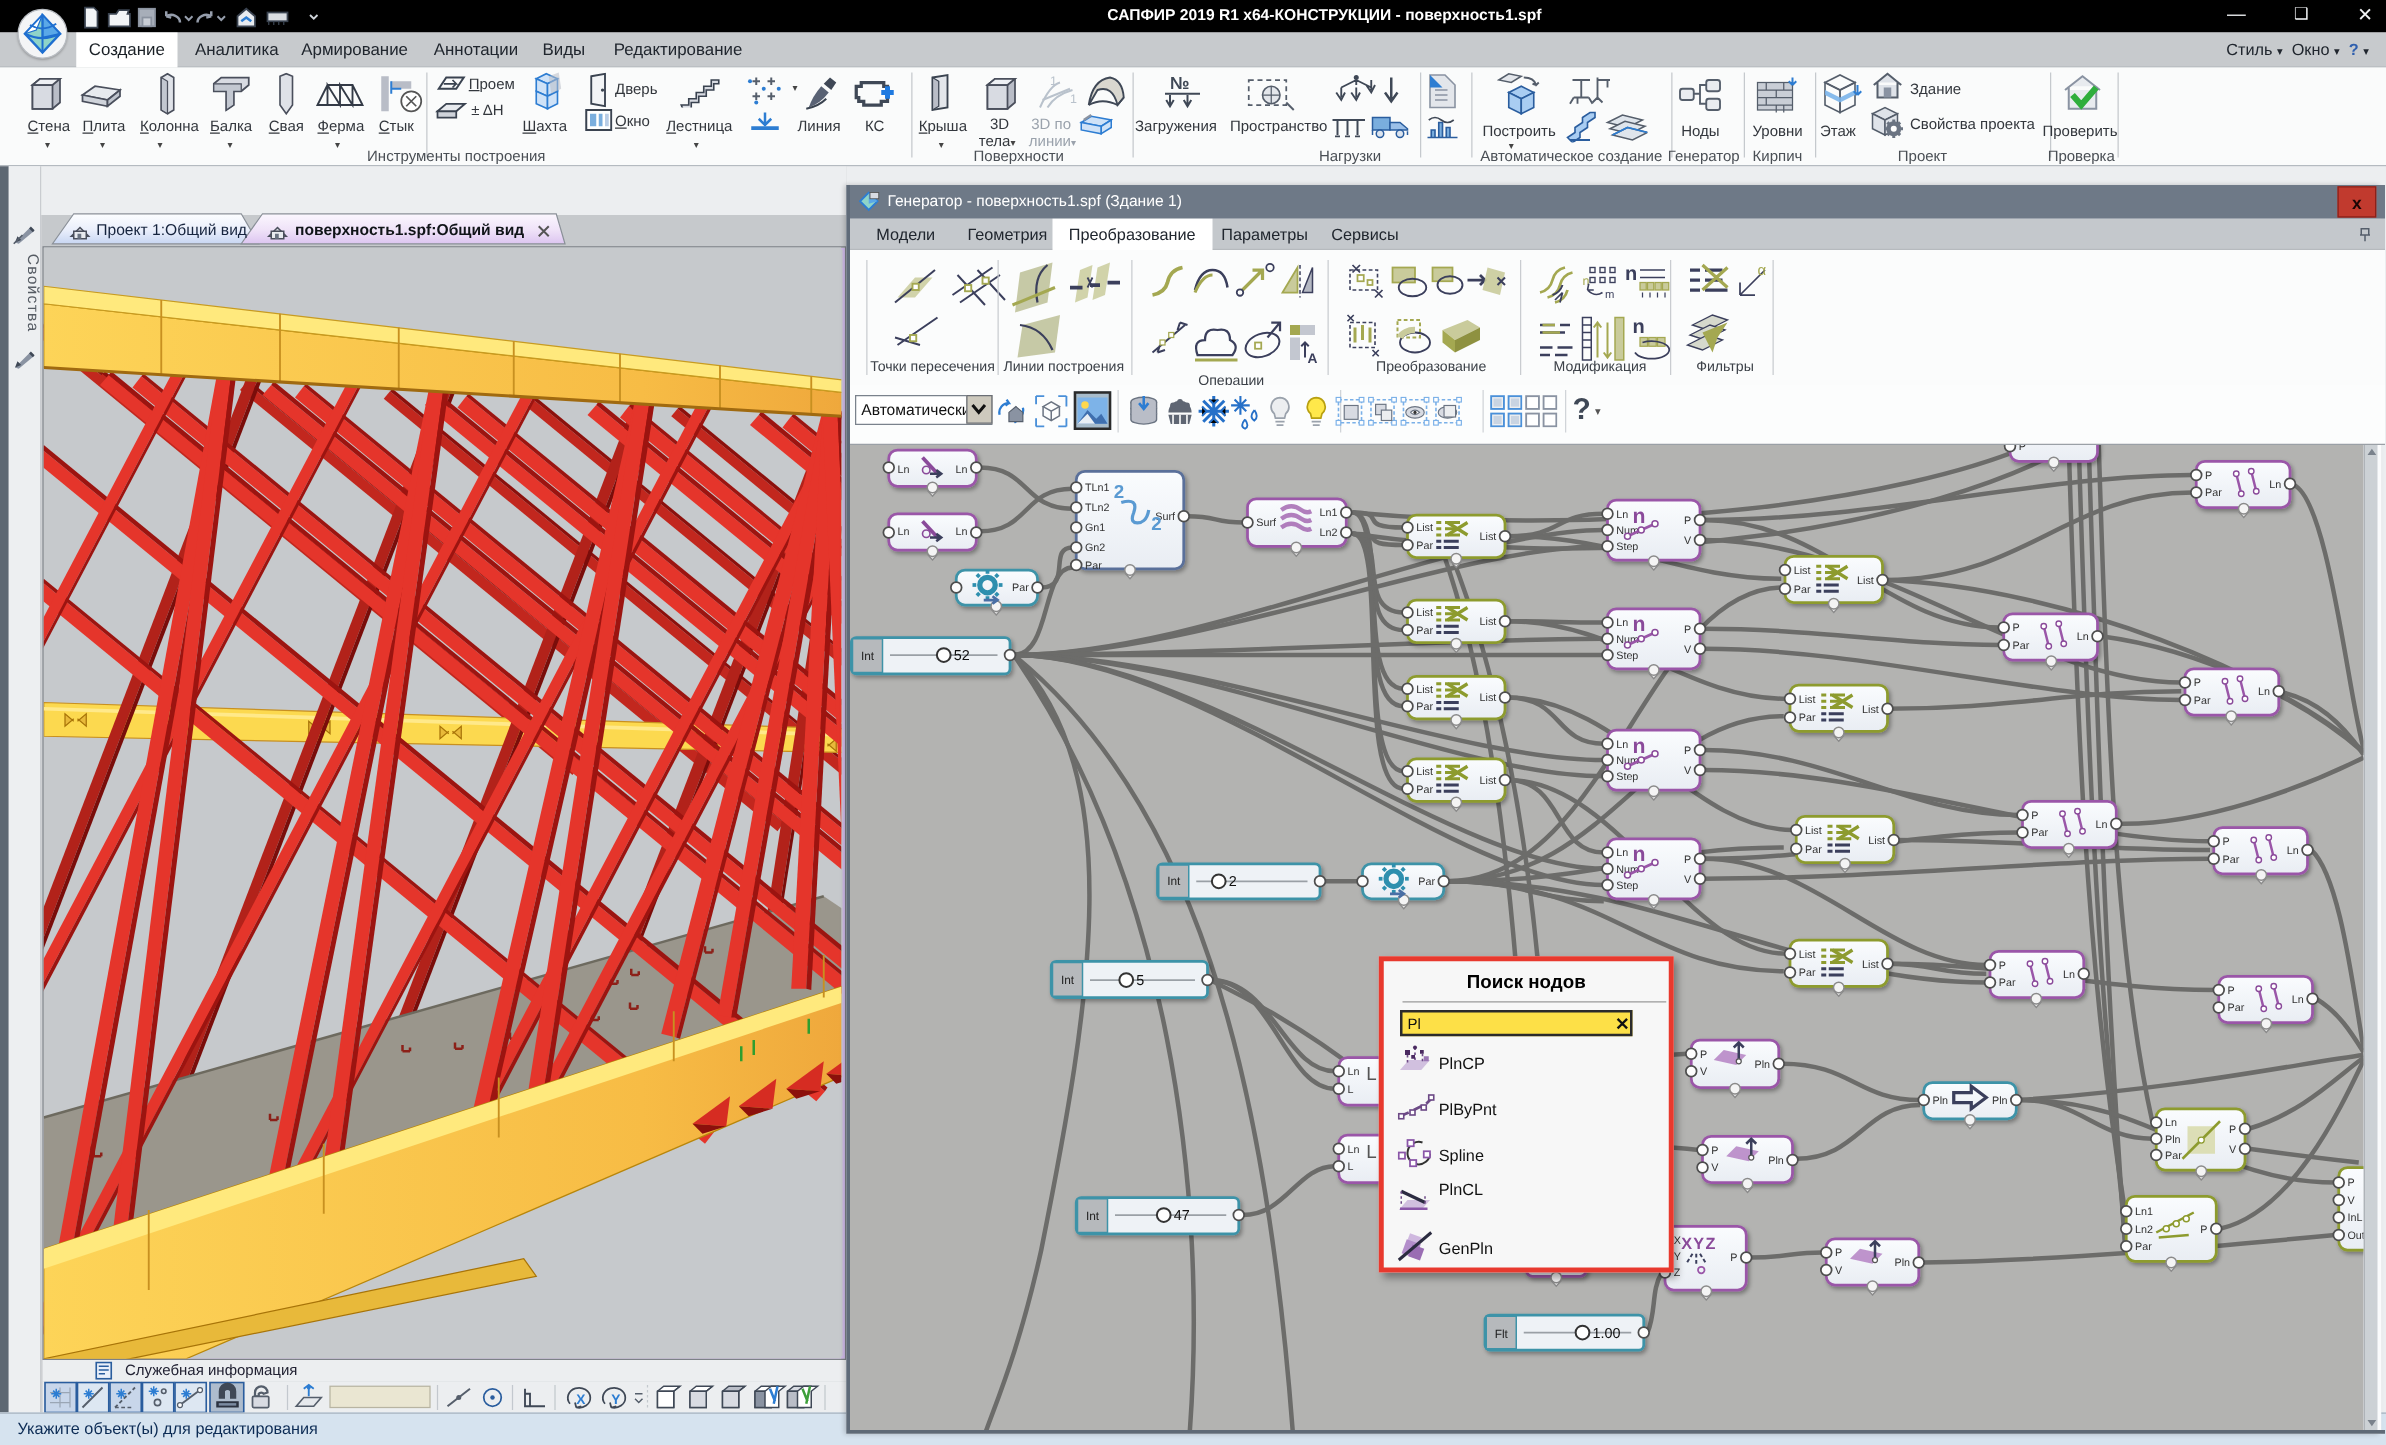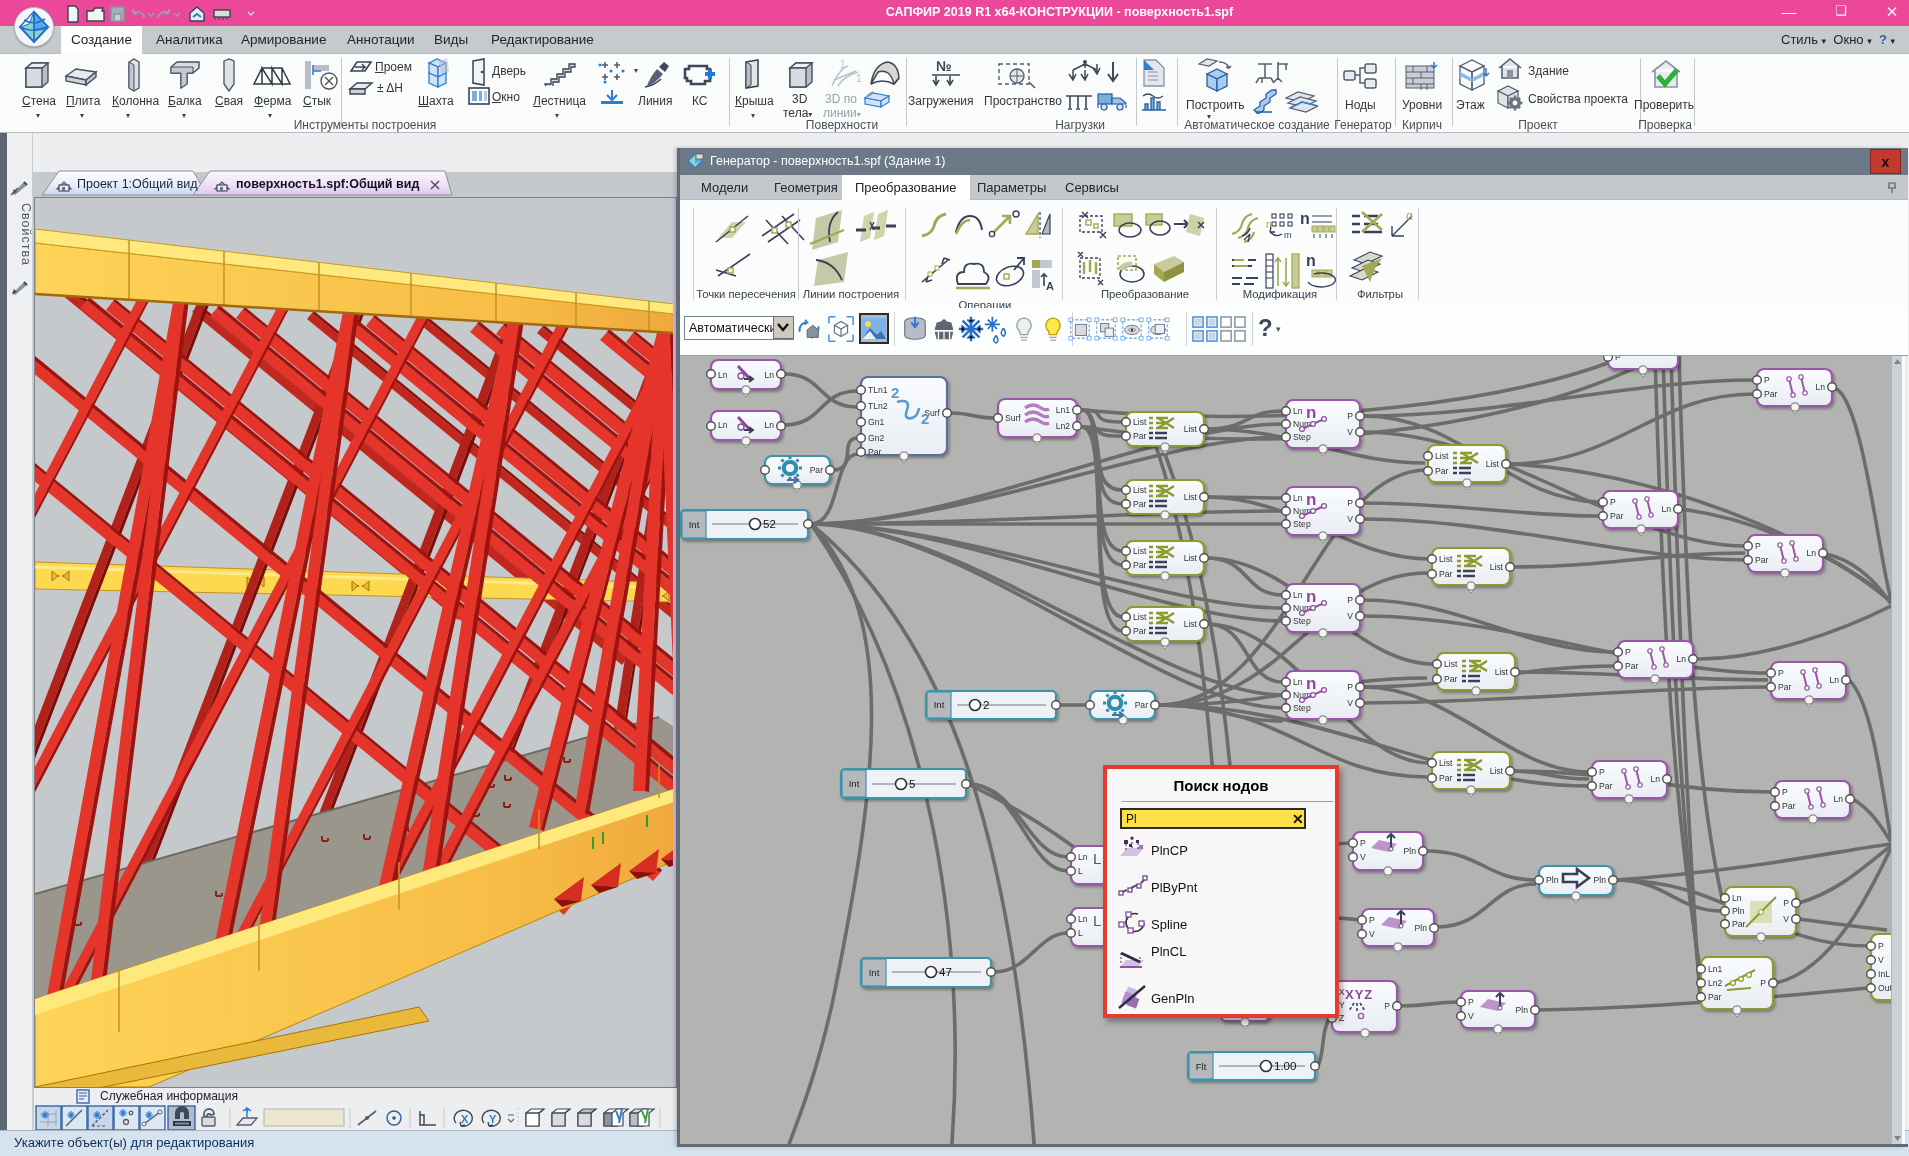--- a/index.html
+++ b/index.html
@@ -1,19 +1,19 @@
 <!DOCTYPE html>
 <html><head><meta charset="utf-8">
 <style>
 html,body{margin:0;padding:0;width:1909px;height:1156px;overflow:hidden;
  font-family:"Liberation Sans",sans-serif;-webkit-font-smoothing:antialiased;}
 *{box-sizing:border-box;}
 .abs{position:absolute;}
 #page{position:relative;width:1909px;height:1156px;background:#eceef0;}
-#titlebar{left:0;top:0;width:1909px;height:26px;background:#ec4899;}
+#titlebar{left:0;top:0;width:1909px;height:26px;background:#000000;}
 #titlebar .ttl{position:absolute;left:210px;right:0;top:5px;text-align:center;color:#fff;
  font-size:12.5px;font-weight:700;}
 .winbtn{position:absolute;top:3px;color:#f2f4f6;font-size:15px;width:30px;text-align:center;}
 #tabrow{left:0;top:26px;width:1909px;height:28px;background:#c7cacd;border-bottom:1px solid #b8bcc0;}
 .rtab{position:absolute;top:0;height:28px;line-height:28px;padding:0 10px;font-size:13.5px;color:#20262e;}
 .rtab.act{background:#ffffff;color:#1a2026;}
 #logo{left:14px;top:7px;width:40px;height:40px;border-radius:50%;background:#f4f5f6;
  border:1px solid #b9bdc2;box-shadow:0 1px 2px rgba(0,0,0,.25);z-index:40;}
 #ribbon{left:0;top:54px;width:1909px;height:79px;background:#fafbfb;border-bottom:1px solid #b4bac0;}
 .rlbl{position:absolute;font-size:12px;color:#33373d;white-space:nowrap;}
@@ -238,21 +238,21 @@
         <path d="M3 26 Q14 20 26 26 L31 20" fill="none" stroke="#3f4856" stroke-width="1.5"></path>
       </svg>
       <svg class="abs" style="left:863px;top:36px" width="30" height="22" viewBox="0 0 30 22">
         <g fill="#cfe2f7" stroke="#2d7dd2" stroke-width="1.2">
           <polygon points="2,8 10,3 26,6 18,11"></polygon>
           <polygon points="2,8 18,11 18,17 2,14"></polygon>
           <polygon points="26,6 18,11 18,17 26,12"></polygon>
         </g>
         <path d="M4 6 l6 -4" stroke="#8a93a2" stroke-width="2"></path>
       </svg>
-      <div class="glbl" style="left:787px;width:110px;">Поверхности</div>
+      <div class="glbl" style="left:760px;width:110px;">Поверхности</div>
       <div class="gsep" style="left:906px;"></div>
       <svg class="abs" style="left:928px;top:4px" width="36" height="32" viewBox="0 0 36 32">
         <text x="8" y="13" font-size="14" font-weight="bold" fill="#3f4856">№</text>
         <path d="M8 18 v8 m-3 -4 l3 5 3 -5 M22 18 v8 m-3 -4 l3 5 3 -5 M4 17 h28" stroke="#3f4856" stroke-width="1.6" fill="none"></path>
       </svg>
       <div class="rlbl" style="left:908px;top:40px;">Загружения</div>
       <svg class="abs" style="left:995px;top:4px" width="44" height="34" viewBox="0 0 44 34">
         <rect x="4" y="6" width="30" height="20" fill="none" stroke="#555e6b" stroke-width="1.4" stroke-dasharray="4 3"></rect>
         <circle cx="22" cy="18" r="7" fill="#e3e6eb" stroke="#555e6b" stroke-width="1.3"></circle>
         <path d="M15 18 h14 M22 11 v14" stroke="#555e6b" stroke-width="1"></path>

